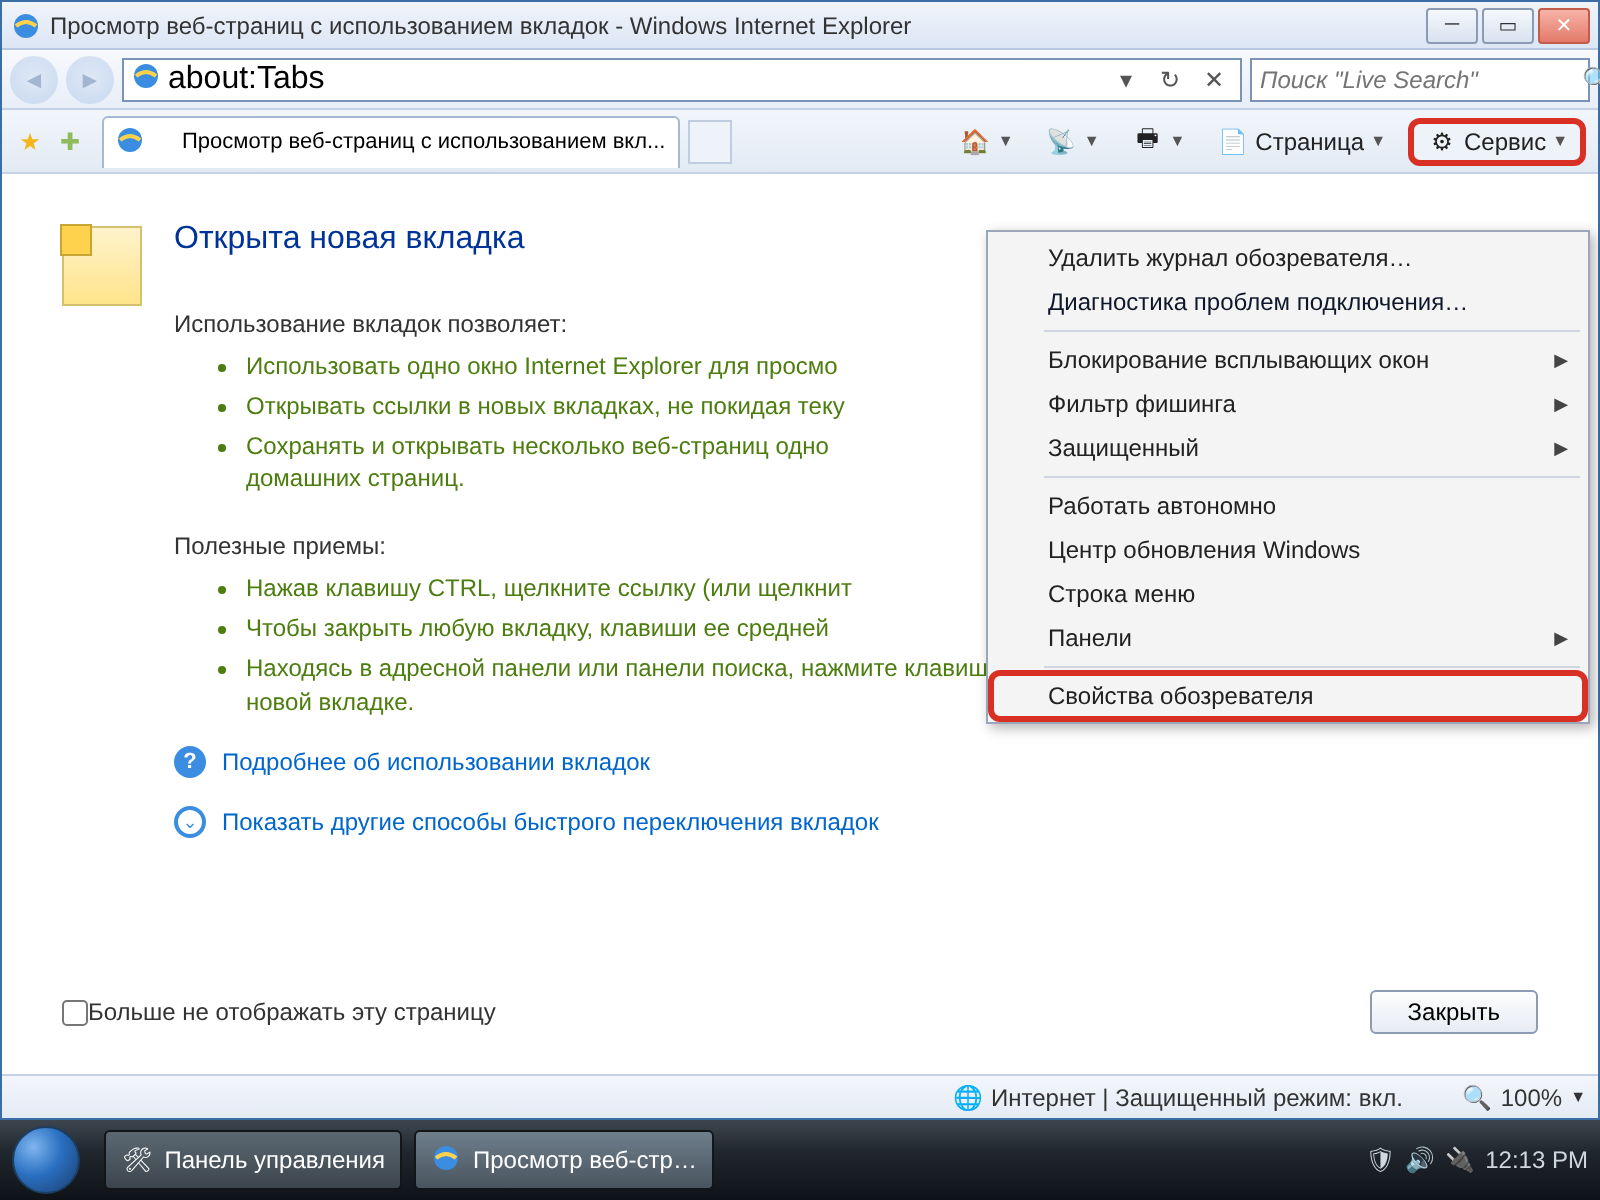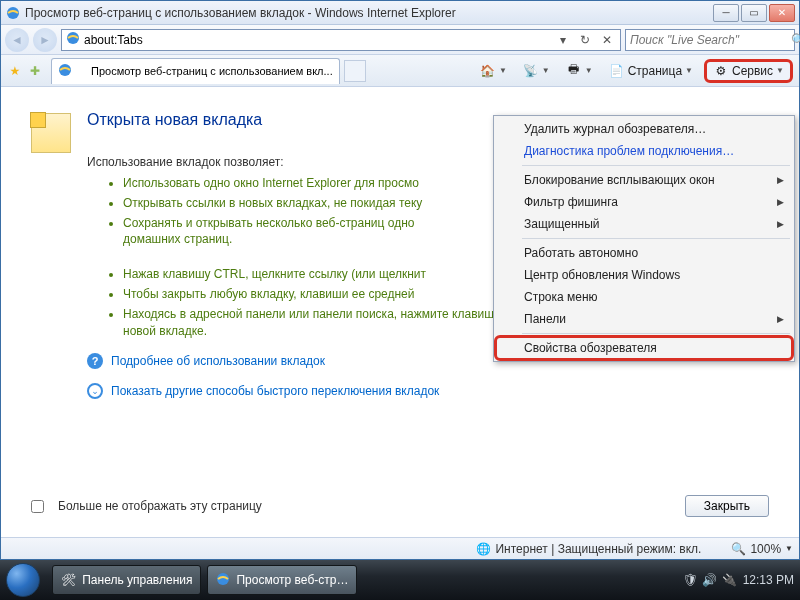--- a/index.html
+++ b/index.html
@@ -12,21 +12,21 @@
 .titlebar .title { flex: 1; font-size: 12px; color: #333; }
 .win-btns { display: flex; gap: 2px; }
 .win-btn { width: 26px; height: 18px; border: 1px solid #8a9bb3; border-radius: 2px; background: linear-gradient(#f5f8fc,#d8e2f0); display: flex; align-items: center; justify-content: center; font-size: 10px; color:#333; }
 .win-btn.close { background: linear-gradient(#f7b3a8,#e37a6a); border-color: #c25b4a; color:#fff;}
 
 
 .navbar { height: 30px; background: linear-gradient(#f7f9fc,#e8eef8); display:flex; align-items:center; padding:0 4px; gap:4px; border-bottom:1px solid #c5d2e6;}
 .nav-arrow { width:24px; height:24px; border-radius:50%; background: radial-gradient(#cfe0f5,#a6c1e6); display:flex; align-items:center; justify-content:center; color:#5a7aa6; }
 .nav-arrow.disabled{ opacity:.5 }
 .addr { flex:1; height:22px; background:#fff; border:1px solid #7a93b7; display:flex; align-items:center; padding:0 4px; gap:4px;}
-.addr input { flex:1; border:none; outline:none; font-size:12px; }
+.addr input { flex:1; border:none; outline:none; font-size:16px; }
 .addr-btn { width:18px; height:18px; display:flex; align-items:center; justify-content:center; color:#555; }
 .search { width:170px; height:22px; background:#fff; border:1px solid #7a93b7; display:flex; align-items:center; padding:0 4px; gap:4px;}
 .search input { flex:1; border:none; outline:none; font-style:italic; color:#888; font-size:12px;}
 .mag { color:#777; }
 
 
 .cmdbar { height:32px; background: linear-gradient(#f2f6fb,#e2eaf4); display:flex; align-items:center; padding:0 4px; border-bottom:1px solid #c5d2e6; position:relative;}
 .fav-star { width:20px; height:20px; display:flex; align-items:center; justify-content:center; color:#f3b71b; }
 .tab { height:26px; background:#fff; border:1px solid #a6b8d2; border-bottom:none; border-radius:3px 3px 0 0; display:flex; align-items:center; padding:0 6px; gap:19px; max-width:300px; margin-left:6px;}
 .tab-label { white-space:nowrap; overflow:hidden; text-overflow:ellipsis; font-size:11px;}
@@ -45,27 +45,27 @@
 h1 { font-size:16px; font-weight:normal; color:#003399; margin-bottom:26px; margin-top:4px;}
 .lead { color:#333; margin-bottom:6px;}
 ul.bul { list-style:disc; margin-left:36px; color:#4d7c0f; }
 ul.bul li { margin:3px 0; line-height:1.4;}
 .sect { margin-top:18px;}
 .linkrow { display:flex; align-items:center; gap:8px; margin-top:14px;}
 .linkrow a { color:#0066cc; text-decoration:none;}
 .help-ico { width:16px;height:16px;border-radius:50%;background:#3a8de0;color:#fff;display:flex;align-items:center;justify-content:center;font-weight:bold;font-size:11px;}
 .chev-ico { width:16px;height:16px;border-radius:50%;border:2px solid #3a8de0;color:#3a8de0;display:flex;align-items:center;justify-content:center;font-size:9px;}
 .footer-row { position:absolute; bottom:20px; left:30px; right:30px; display:flex; align-items:center; justify-content:space-between;}
-.cb { display:flex; align-items:center; gap:14px; color:#333;}
+.cb { display:flex; align-items:center; gap:0; color:#333;}
 .btn { padding:3px 18px; background:linear-gradient(#fdfdfd,#e7ecf3); border:1px solid #8a9bb3; border-radius:3px;}
 
 
 .menu { position:absolute; top:32px; right:4px; width:302px; background:#f4f4f4; border:1px solid #9aa7bb; box-shadow:2px 2px 6px rgba(0,0,0,.3); padding:2px 2px; z-index:10;margin-top:28px;}
 .menu-item { height:22px; display:flex; align-items:center; padding:0 22px 0 28px; color:#222; position:relative; white-space:nowrap;}
-.menu-item.disabled{ color:#1d4ed8;}
+.menu-item.disabled{ color:#0f172a;}
 .menu-item .sub { position:absolute; right:8px; font-size:9px; color:#444;}
 .menu-item .sc { position:absolute; right:18px; color:#444;}
 .menu-sep { height:1px; background:#d0d6df; margin:3px 2px 3px 26px;}
 .menu-item.hl { outline:3px solid #d93025; outline-offset:-1px; border-radius:4px;}
 
 
 .status { height:22px; background:linear-gradient(#f3f6fb,#e4ebf5); border-top:1px solid #c5d2e6; display:flex; align-items:center; padding:0 6px; gap:10px; font-size:11px; color:#333;}
 .status .zone { display:flex; align-items:center; gap:4px; margin-left:auto;}
 .status .zoom { display:flex; align-items:center; gap:4px; margin-left:20px;}
 
@@ -203,20 +203,21 @@
     <div class="page-icon"></div>
     <div class="page-body">
       <h1>Открыта новая вкладка</h1>
       <p class="lead">Использование вкладок позволяет:</p>
       <ul class="bul">
         <li>Использовать одно окно Internet Explorer для просмо</li>
         <li>Открывать ссылки в новых вкладках, не покидая теку</li>
         <li><span>Сохранять и открывать несколько веб-страниц одно</span><br><span>домашних страниц.</span></li>
       </ul>
       <div class="sect">
+        <p class="lead">Полезные приемы:</p>
         <ul class="bul">
           <li>Нажав клавишу CTRL, щелкните ссылку (или щелкнит</li>
           <li>Чтобы закрыть любую вкладку, клавиши ее средней</li>
           <li>Находясь в адресной панели или панели поиска, нажмите клавиши ALT+ВВОД, чтобы открыть результат поиска на новой вкладке.</li>
         </ul>
       </div>
       <div class="linkrow">
         <span class="help-ico">?</span>
         <a href="#">Подробнее об использовании вкладок</a>
       </div>

